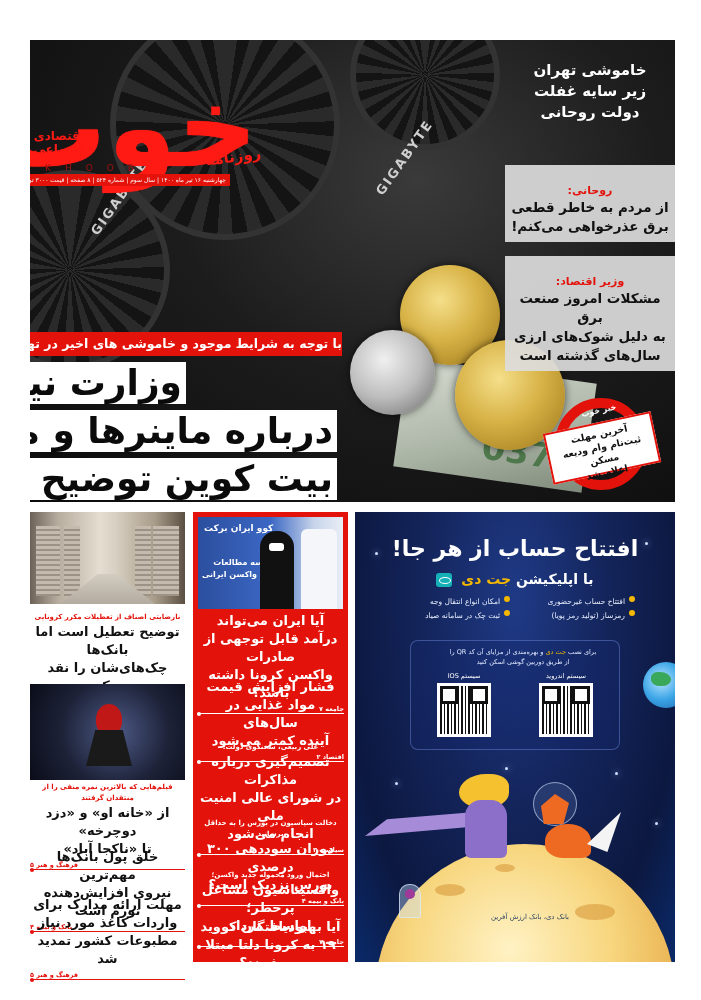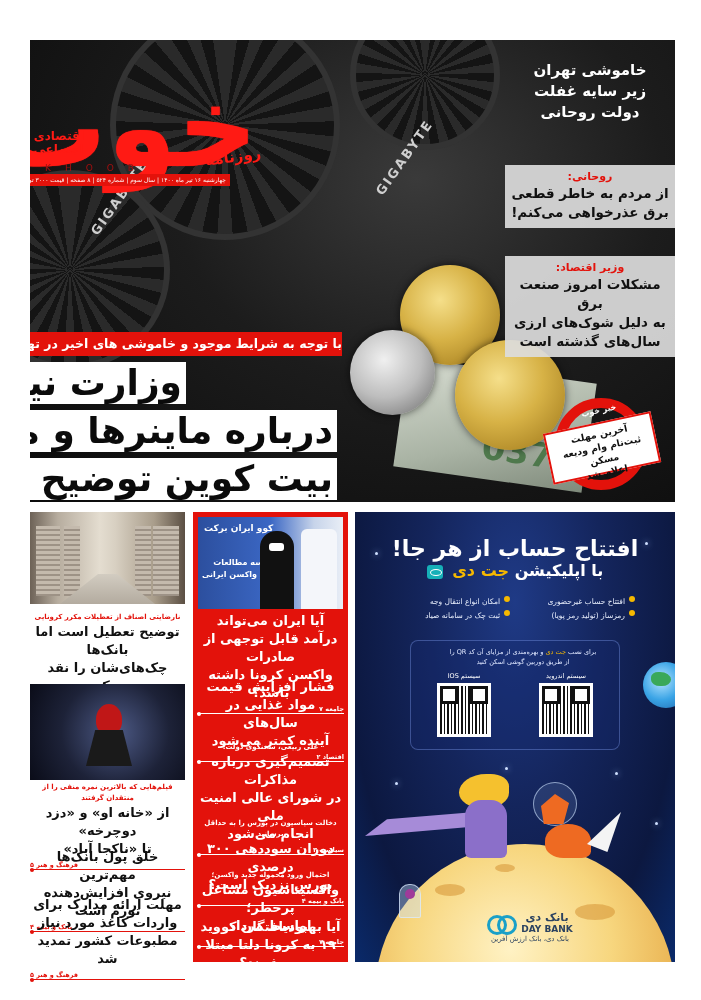--- a/index.html
+++ b/index.html
@@ -66,21 +66,21 @@
       white-space: nowrap; overflow: hidden; text-align: center;
     }
 
     
     .side-head {
       position: absolute; right: 10px; top: 20px; width: 150px; color: #fff;
       font-weight: bold; font-size: 15px; line-height: 21px; text-align: center;
     }
     .quote-box {
       position: absolute; right: 0; width: 170px; background: rgba(220,220,220,.92);
-      text-align: center; padding: 4px 4px 6px;
+      text-align: center; padding: 18px 4px 6px;
     }
     .quote-box .q-label { color: #e3120b; font-size: 11px; font-weight: bold; line-height: 15px; }
     .quote-box .q-text { color: #111; font-size: 13.5px; font-weight: bold; line-height: 19px; }
 
     
     .kicker {
       position: absolute; left: 0; top: 292px; width: 312px; height: 24px; background: #e3120b;
       color: #fff; font-size: 12.5px; font-weight: bold; line-height: 24px; text-align: center;
       white-space: nowrap;
     }
@@ -200,22 +200,22 @@
     }
     .ad .stars span {
       position: absolute; width: 3px; height: 3px; border-radius: 50%; background: #cfe0ff;
       box-shadow: 0 0 6px #9fc0ff;
     }
     .ad-title {
       position: absolute; left: 0; right: 0; top: 22px; text-align: center; color: #fff;
       font-size: 22px; font-weight: bold; line-height: 30px;
     }
     .ad-sub {
-      position: absolute; left: 0; right: 0; top: 50px; text-align: center; color: #fff;
-      font-size: 16px; font-weight: bold; line-height: 18px;
+      position: absolute; left: 0; right: 0; top: 58px; text-align: center; color: #fff;
+      font-size: 14px; font-weight: bold; line-height: 18px;
     }
     .ad-sub .hl-y { color: #f5b800; }
     .ad-sub .app-icon {
       display: inline-block; width: 16px; height: 14px; background: #16b0b8; border-radius: 3px;
       vertical-align: middle; margin-right: 4px; position: relative;
     }
     .ad-sub .app-icon::after {
       content: ""; position: absolute; left: 3px; top: 4px; width: 10px; height: 5px;
       border: 1.5px solid #fff; border-radius: 50%;
     }
@@ -532,22 +532,15 @@
   <div class="scarf"></div>
   <div class="prince-hair"></div>
   <div class="prince"></div>
   <div class="fox-helmet"></div>
   <div class="fox-head"></div>
   <div class="fox"></div>
   <div class="fox-tail"></div>
   <div class="rose-jar"></div>
 
   <div class="bank-logo">
-    <div class="logo-row">
-      <div>
-        <div class="fa-name">بانک دی</div>
-        <div class="en-name">DAY BANK</div>
-      </div>
-      <div class="infinity"></div>
-    </div>
     <div class="slogan">بانک دی، بانک ارزش آفرین</div>
   </div>
 </section>
 
 </body></html>

